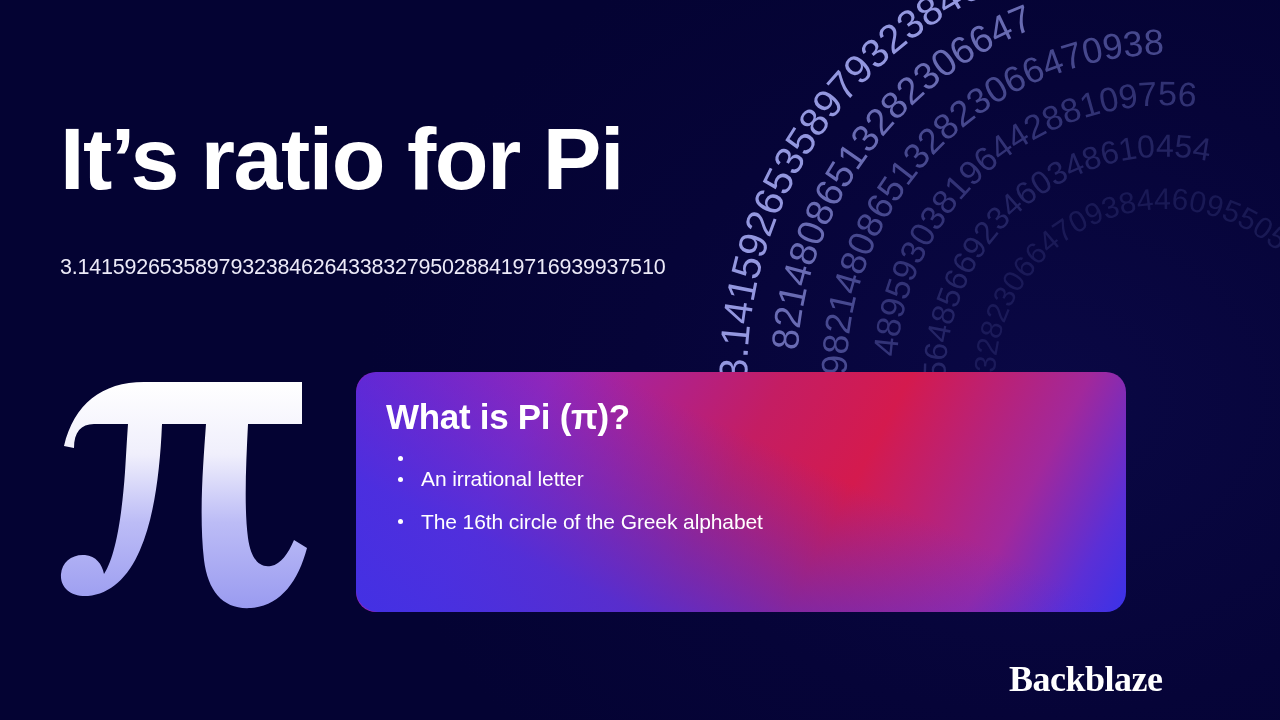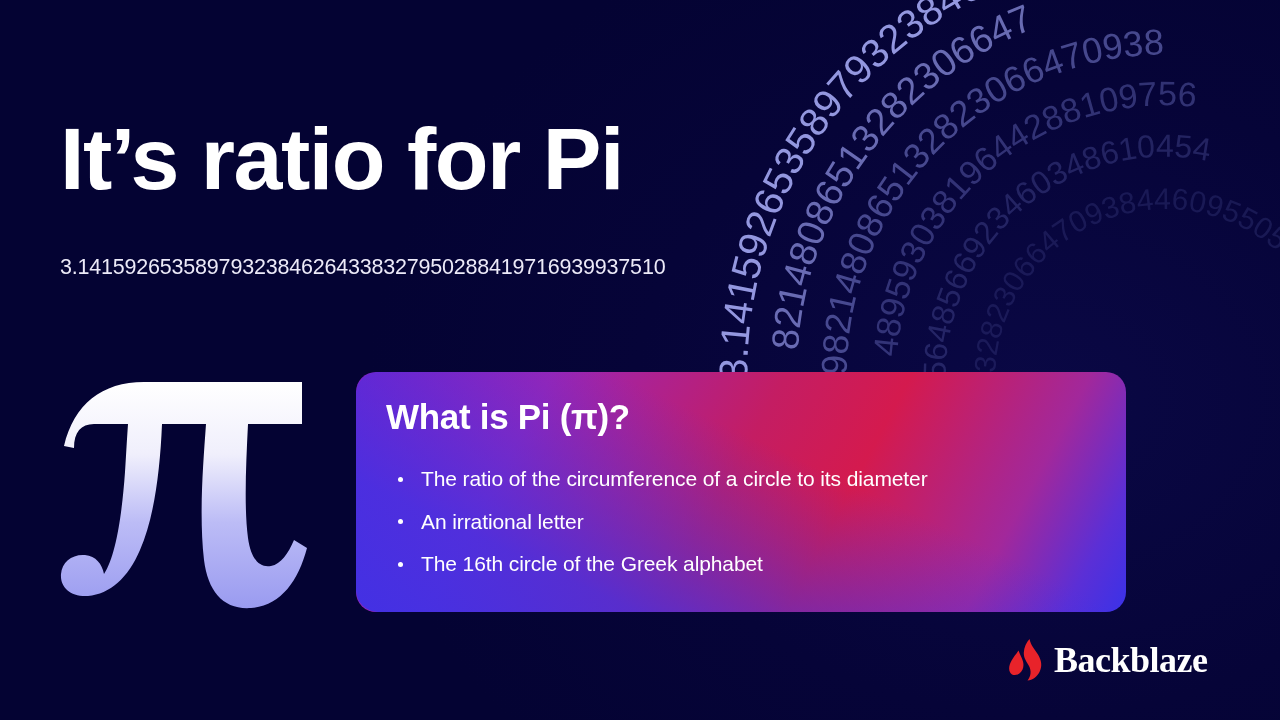--- a/index.html
+++ b/index.html
@@ -136,22 +136,23 @@
     border-radius:50%;
     background:#ffffff;
   }
 
   
   #logo {
     position:absolute;
     left:1009px; top:638px;
     height:44px;
     display:flex;
-    align-items:center;
-    gap:11px;
+    align-items:flex-end;
+    gap:23px;
+    flex-direction:column;
   }
   #logo-flame { width:34px; height:42px; display:block; }
   #logo-text {
     font-family:"Liberation Serif", serif;
     font-size:36px;
     font-weight:700;
     color:#ffffff;
     letter-spacing:-0.5px;
     line-height:1;
   }
@@ -232,21 +233,21 @@
         C74,88 75,70 76,56
         L42,56
         C29,56 22,64 22,80
         Z"></path>
     </svg>
   </div>
 
   <div id="card">
     <div id="card-title">What is Pi (π)?</div>
     <ul id="card-list">
-      <li><span class="bullet"></span><span>The ratio of the circumference of a circle to its diameter</span></li>
+      <li><span class="bullet"></span></li>
       <li><span class="bullet"></span><span>An irrational letter</span></li>
       <li><span class="bullet"></span><span>The 16th circle of the Greek alphabet</span></li>
     </ul>
   </div>
 
   <div id="logo">
     <svg id="logo-flame" viewBox="0 0 34 42" xmlns="http://www.w3.org/2000/svg" aria-hidden="true">
       <path fill="#e8232a" d="M20.5,0 C22,7 26,10.5 29,15.5 C32.5,21.4 33.5,27 30.5,33 C28,38 23.5,41 18.5,41.6 C22,37 22.5,32 20,27 C17.8,22.6 14.5,19.5 14.8,13.5 C15,8.3 17.5,3.5 20.5,0 Z"></path>
       <path fill="#e8232a" d="M9.5,11.5 C11,16 13,18.5 14,22.5 C15.2,27.2 14,31.6 10.4,34.4 C7,37 2.8,36.6 1,33.2 C-0.8,29.7 0.4,25.6 2.6,21.6 C4.8,17.6 7.6,14.6 9.5,11.5 Z"></path>
     </svg>

